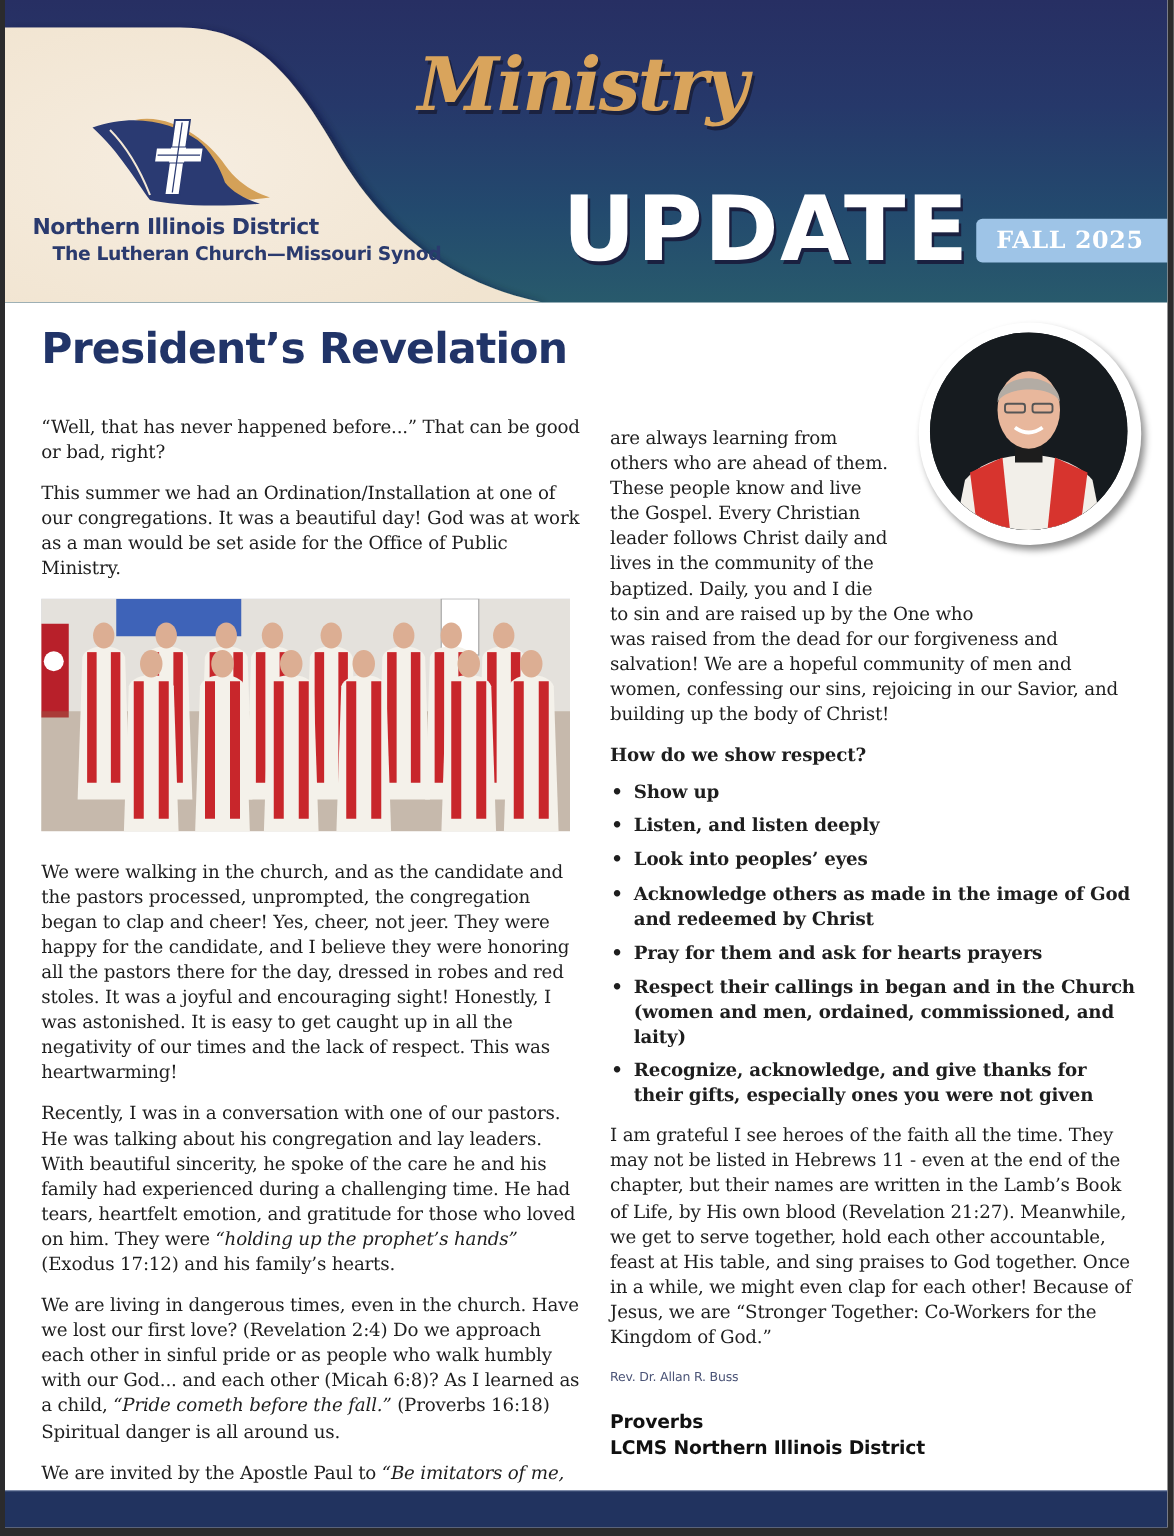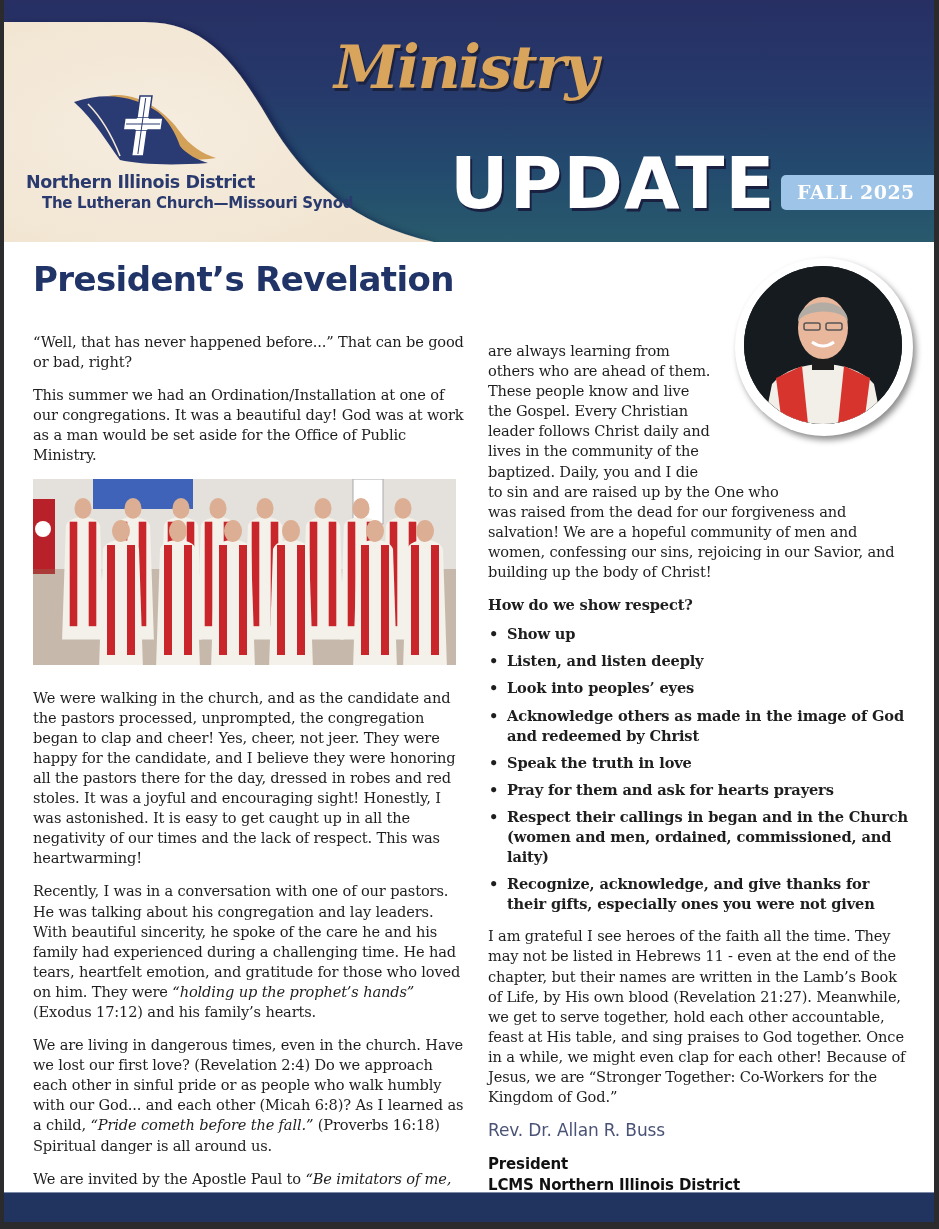--- a/index.html
+++ b/index.html
@@ -74,21 +74,21 @@
   .portrait {
     position: absolute; left: 9px; top: 8px; width: 158px; height: 158px;
     border-radius: 50%; overflow: hidden; background: #15191d;
   }
   .wrap-line { display: block; }
   .subhead { font-weight: bold; margin: 0 0 9px 0 !important; }
   ul.respect { list-style: none; margin: 0 0 12px 0; padding: 0; }
   ul.respect li { position: relative; padding-left: 19px; margin-bottom: 7px; font-weight: bold; }
   ul.respect li::before { content: "•"; position: absolute; left: 1px; top: 0; }
   .sig-name {
-    font-family: "DejaVu Sans", sans-serif; font-size: 17px; color: #4a5376;
+    font-family: "DejaVu Sans", sans-serif; font-size: 10px; color: #4a5376;
     margin: 12px 0 14px 0;
   }
   .sig-title, .sig-org {
     font-family: "DejaVu Sans", sans-serif; font-weight: bold; font-size: 15px;
     color: #111; line-height: 21px;
   }
   .footer-band {
     position: absolute; left: 0; top: 1192px; width: 930px; height: 30px;
     background: #21335f; border-top: 1px solid #7c8aa8;
   }
@@ -257,25 +257,24 @@
   <div class="col col-right">
     <p>
       <span id="wrap-lines"><span class="wrap-line">are always learning from</span><span class="wrap-line">others who are ahead of them.</span><span class="wrap-line">These people know and live</span><span class="wrap-line">the Gospel. Every Christian</span><span class="wrap-line">leader follows Christ daily and</span><span class="wrap-line">lives in the community of the</span><span class="wrap-line">baptized. Daily, you and I die</span><span class="wrap-line">to sin and are raised up by the One who</span></span><span>was raised from the dead for our forgiveness and salvation! We are a hopeful community of men and women, confessing our sins, rejoicing in our Savior, and building up the body of Christ!</span>
     </p>
     <p class="subhead">How do we show respect?</p>
     <ul class="respect" id="respect-list">
         <li>Show up</li>
         <li>Listen, and listen deeply</li>
         <li>Look into peoples’ eyes</li>
         <li>Acknowledge others as made in the image of God and redeemed by Christ</li>
-        <li>Speak the truth in love</li>
         <li>Pray for them and ask for hearts prayers</li>
         <li>Respect their callings in began and in the Church (women and men, ordained, commissioned, and laity)</li>
         <li>Recognize, acknowledge, and give thanks for their gifts, especially ones you were not given</li>
       </ul>
     <p>I am grateful I see heroes of the faith all the time. They may not be listed in Hebrews 11 - even at the end of the chapter, but their names are written in the Lamb’s Book of Life, by His own blood (Revelation 21:27). Meanwhile, we get to serve together, hold each other accountable, feast at His table, and sing praises to God together. Once in a while, we might even clap for each other! Because of Jesus, we are “Stronger Together: Co-Workers for the Kingdom of God.”</p>
     <div class="sig-name">Rev. Dr. Allan R. Buss</div>
-    <div class="sig-title">President</div>
+    <div class="sig-title">Proverbs</div>
     <div class="sig-org">LCMS Northern Illinois District</div>
   </div>
 
   <div class="footer-band"></div>
 </div>
 
 </body></html>

